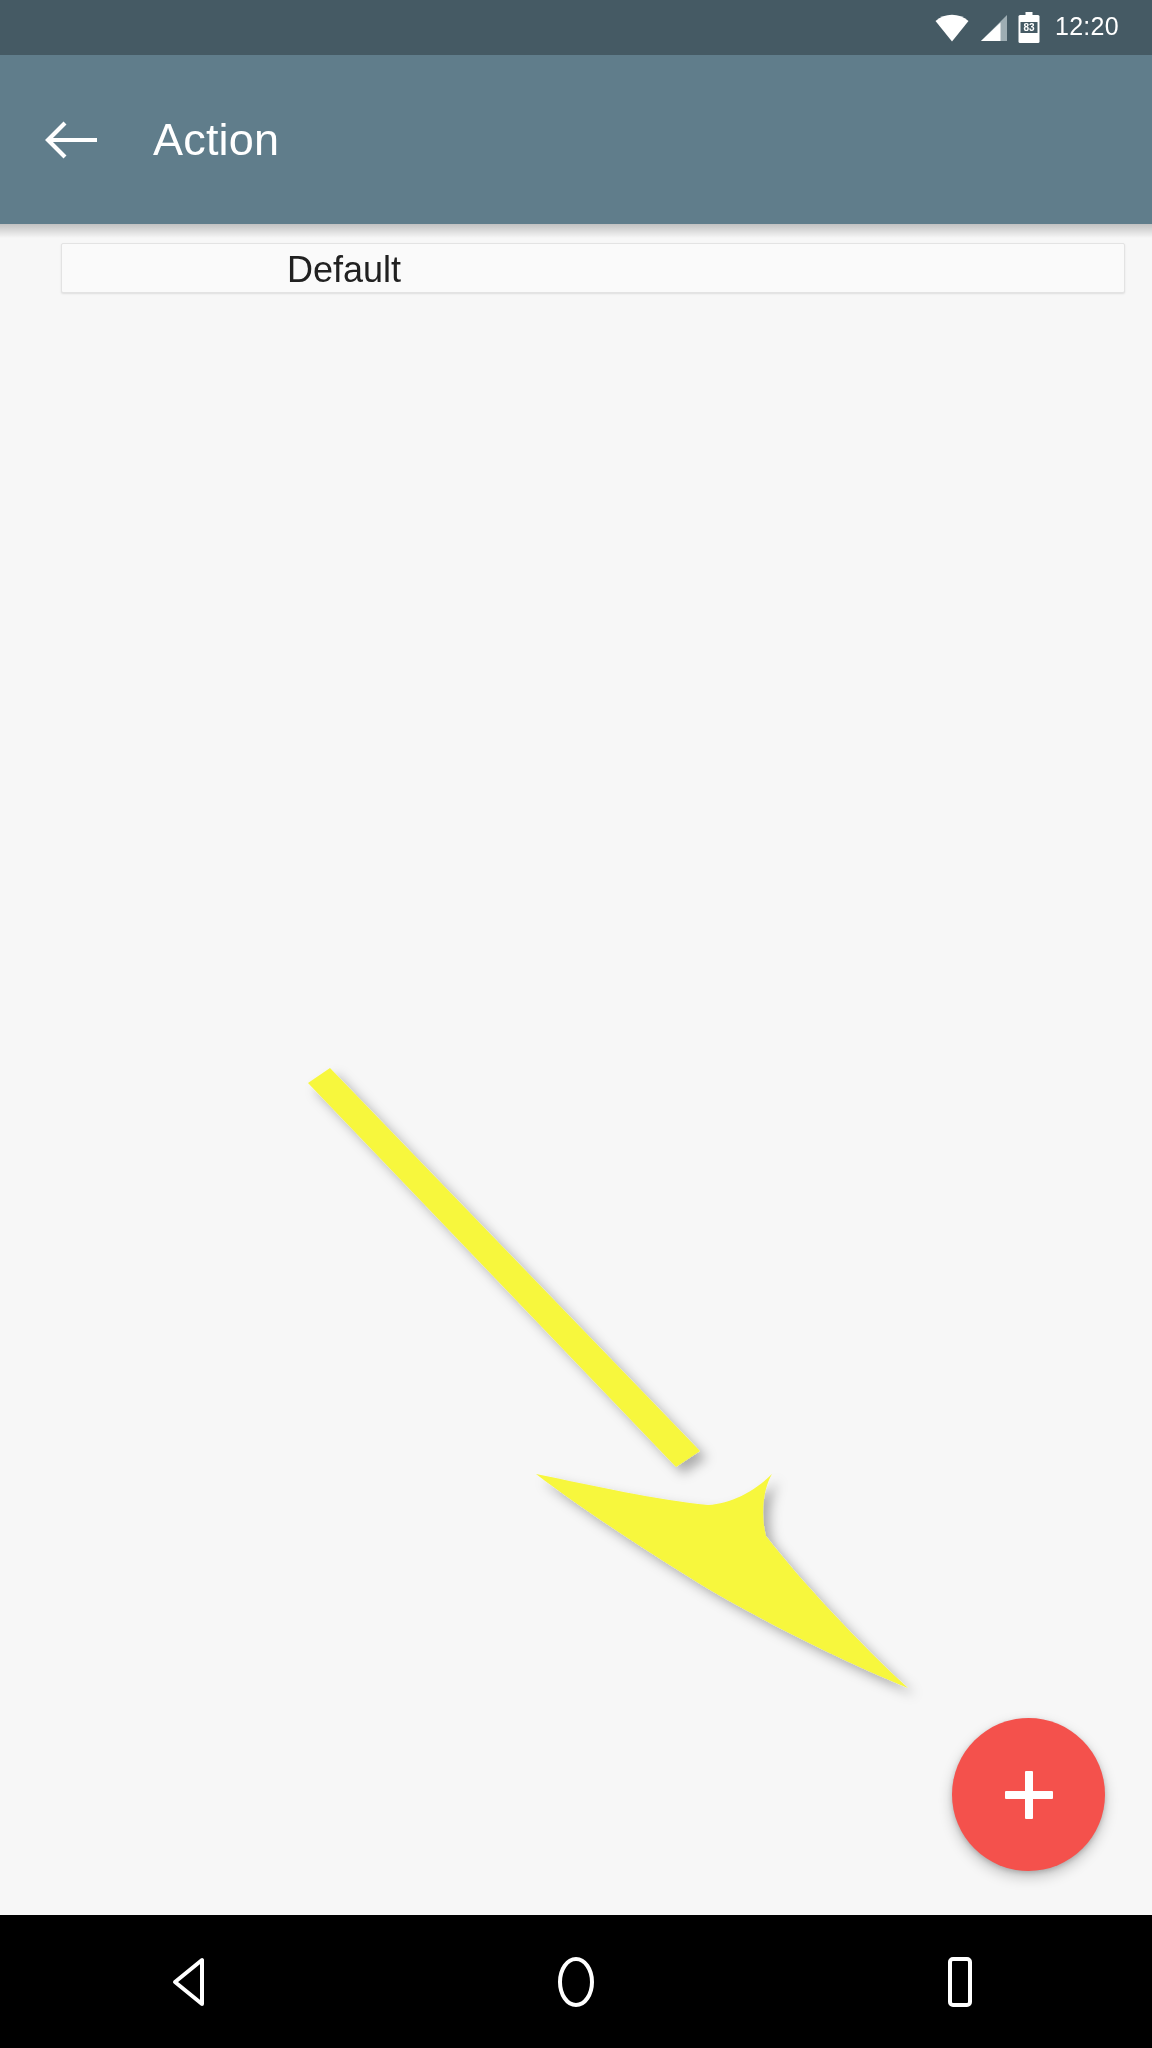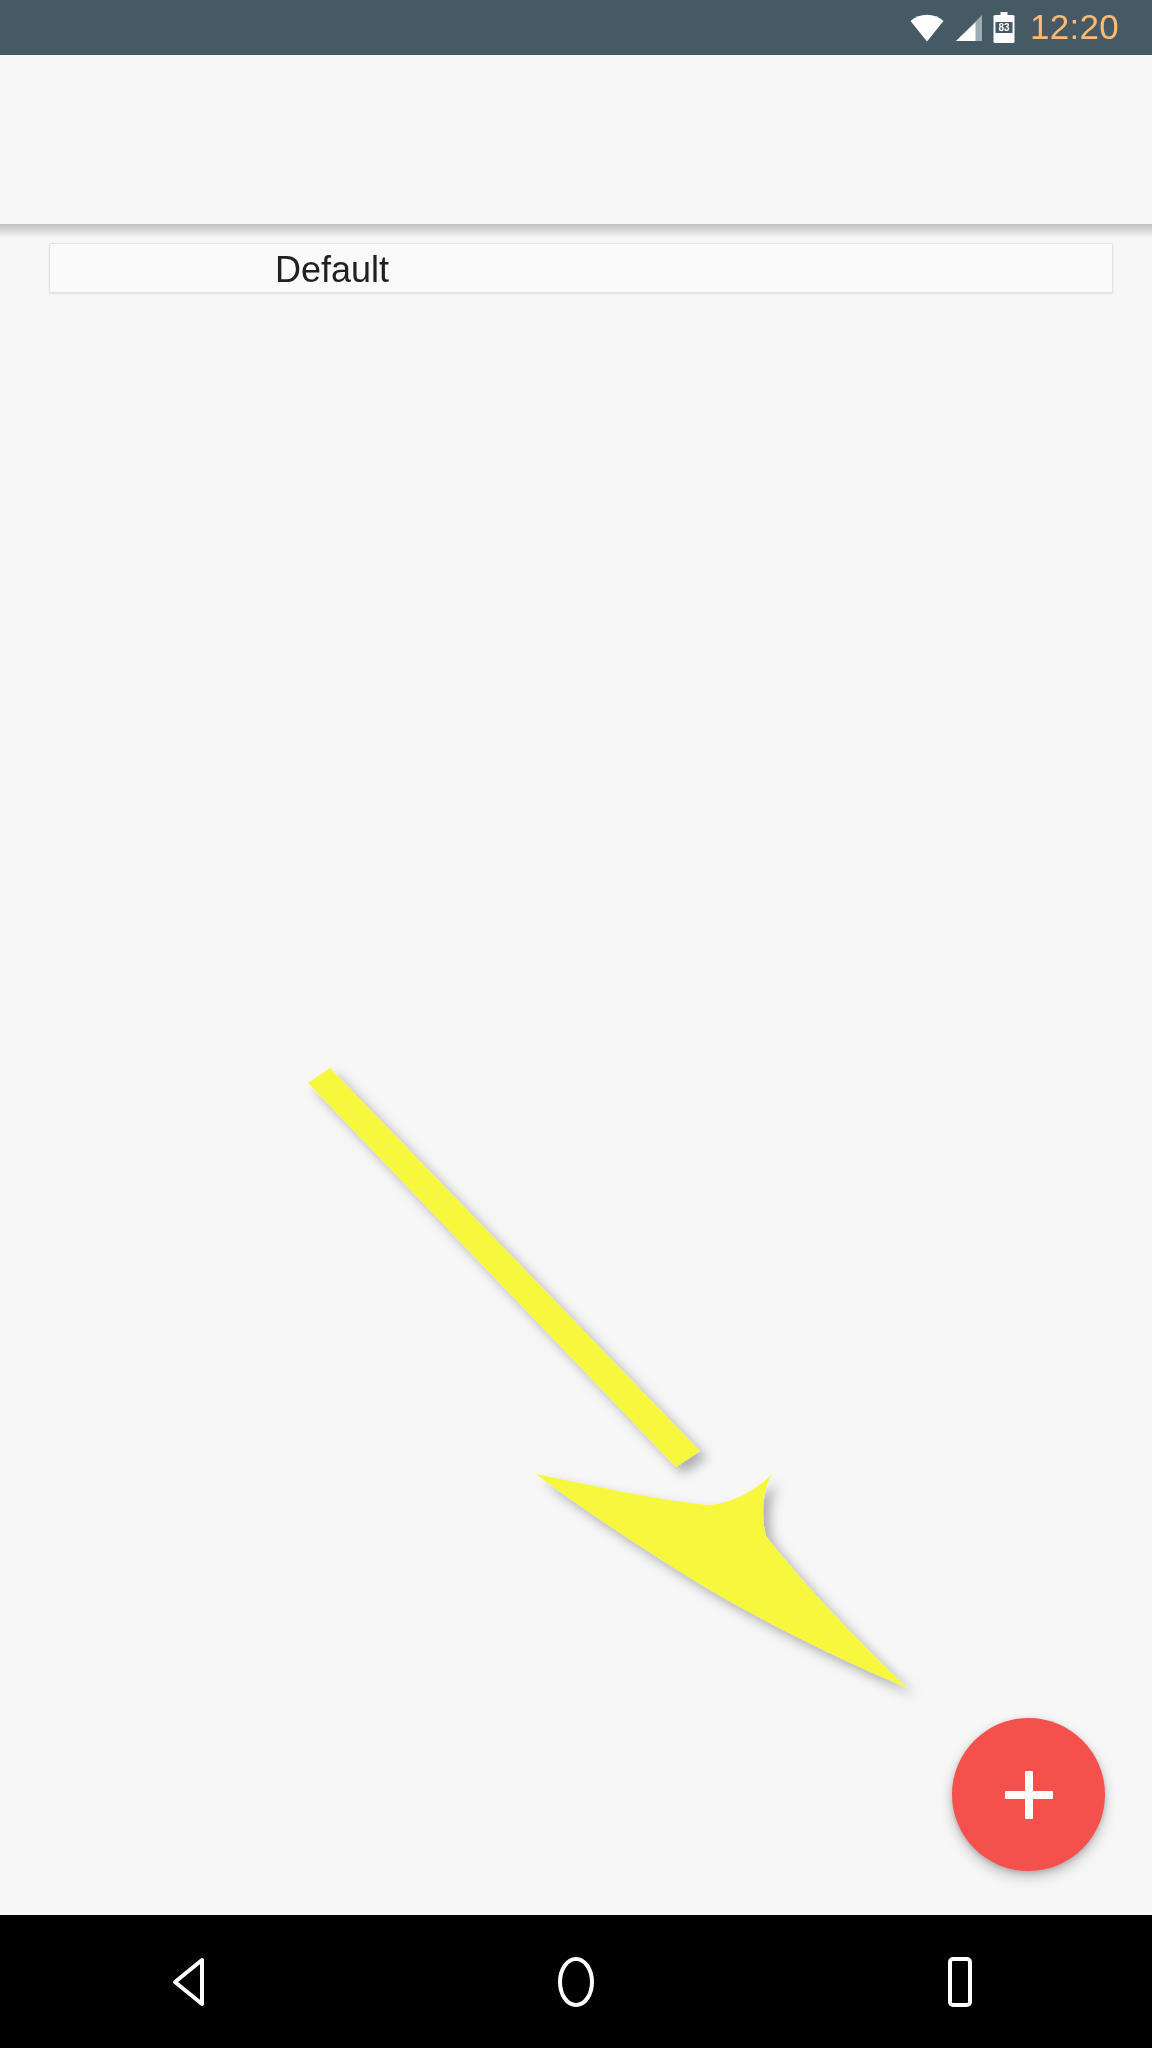--- a/index.html
+++ b/index.html
@@ -33,22 +33,22 @@
     justify-content: flex-end;
     padding-right: 33px;
     box-sizing: border-box;
   }
   .status-icons {
     display: flex;
     align-items: center;
     gap: 9px;
   }
   .status-clock {
-    color: #fdba74;
-    font-size: 35px;
+    color: #ffffff;
+    font-size: 25px;
     font-weight: 400;
     letter-spacing: 0.3px;
     margin-left: 14px;
     line-height: 1;
     padding-bottom: 2px;
     text-align: center;
   }
   .icon-svg { display: block; }
 
   
@@ -95,21 +95,21 @@
   .content-area {
     position: absolute;
     left: 0; top: 224px;
     width: 1152px;
     height: 1691px;
     background: #f7f7f7;
     overflow: hidden;
   }
   .item-card {
     position: absolute;
-    left: 49px;
+    left: 61px;
     top: 19px;
     width: 1064px;
     height: 50px;
     background: #fafafa;
     border: 1px solid #e3e3e3;
     border-radius: 2px;
     box-shadow: 0 1px 2px rgba(0,0,0,0.10);
     box-sizing: border-box;
   }
   .item-card-label {
@@ -216,20 +216,30 @@
           <rect x="1.5" y="3" width="21" height="28" rx="1.5" fill="#ffffff"></rect>
           <rect x="3.5" y="10" width="17" height="11" fill="#455a64"></rect>
           <text x="12" y="19.4" font-family="Liberation Sans, sans-serif" font-size="10" font-weight="700" fill="#ffffff" text-anchor="middle">83</text>
         </svg>
       </span>
 
     </div>
     <div class="status-clock">12:20</div>
   </div>
 
+  <div class="app-bar">
+    <div class="back-button">
+      <span>
+        <svg class="icon-svg" width="56" height="44" viewBox="0 0 56 44" aria-hidden="true">
+          <path d="M54 22 L6 22 M22 5 L5 22 L22 39" stroke="#ffffff" stroke-width="4.2" fill="none" stroke-linecap="butt" stroke-linejoin="miter"></path>
+        </svg>
+      </span>
+    </div>
+    <div class="app-bar-title">Action</div>
+  </div>
   <div class="app-bar-shadow"></div>
 
   <div class="content-area">
 
     <div class="item-card">
       <div class="item-card-label">Default</div>
     </div>
 
     <svg class="annotation-arrow" viewBox="0 0 1152 1691" aria-hidden="true">
       <defs>

